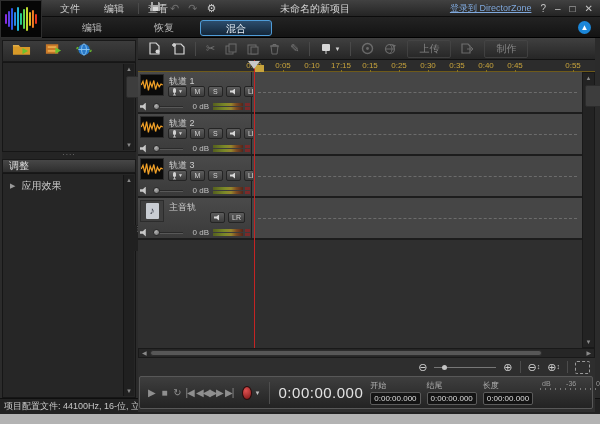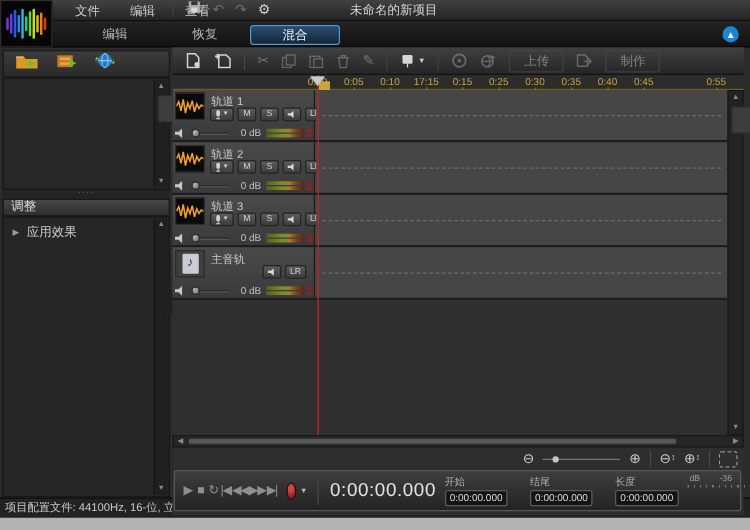--- a/index.html
+++ b/index.html
@@ -150,21 +150,21 @@
   
   .transport { position:absolute; left:1px; top:338px; width:454px; height:33px;
     background:linear-gradient(#3e3e3e,#232323); border:1px solid #585858; border-radius:2px;
     display:flex; align-items:center; padding:0 5px; }
   .pbtn { width:19px; text-align:center; color:#8f8f8f; font-size:10px; letter-spacing:-1px; }
   .recbtn { width:14px; height:14px; border-radius:50%; margin:0 3px 0 6px;
     background:radial-gradient(circle at 35% 30%,#e05050,#7d1616); border:1px solid #2a0d0d; }
   .recdd { font-size:6px; color:#bdbdbd; margin-right:4px; }
   .tsep { width:1px; height:22px; background:#171717; border-right:1px solid #4e4e4e; margin:0 4px; }
   .timebig { font-size:15px; color:#e2e2e2; margin:0 7px 0 5px; letter-spacing:.5px; white-space:nowrap; }
-  .fields { display:flex; gap:18px; }
+  .fields { display:flex; gap:6px; }
   .fgroup { display:flex; flex-direction:column; }
   .flabel { font-size:8px; color:#b4b4b4; margin-bottom:1px; }
   .fval { font-size:8px; color:#dddddd; background:#141414; border:1px solid #5c5c5c; border-radius:2px;
     padding:0 3px; line-height:11px; white-space:nowrap; }
   .mmeter { position:relative; width:70px; height:26px; margin-left:7px; }
   .mmeter .lab { position:absolute; top:0; font-size:7px; color:#9c9c9c; }
   .mmeter .ticks { position:absolute; left:0; top:8px; width:58px; height:2px;
     background:repeating-linear-gradient(90deg,#777 0 1px,transparent 1px 5px); }
   .mmeter .bars { position:absolute; left:0; top:12px; display:flex; flex-direction:column; gap:2px; }
   .mbar.mst { width:56px; height:4px; } .mclip.mst { width:9px; height:4px; }
@@ -191,20 +191,27 @@
             <path d="M1,1 h8 l1,1 v8 h-9 z" fill="#a9a9a9"></path>
             <rect x="3" y="1" width="5" height="3" fill="#333"></rect>
             <rect x="3" y="6" width="5" height="4" fill="#d8d8d8"></rect>
           </svg>
       </span>
       <span class="qi dim">↶</span>
       <span class="qi dim">↷</span>
       <span class="qi">⚙</span>
     </div>
     <div class="win-title">未命名的新项目</div>
+    <div class="tb-right">
+      <span class="login-link">登录到 DirectorZone</span>
+      <span class="wbtn">?</span>
+      <span class="wbtn">–</span>
+      <span class="wbtn">□</span>
+      <span class="wbtn">✕</span>
+    </div>
   </div>
 
   <div class="app-logo">
     <svg width="34" height="26" viewBox="0 0 34 26">
       <defs>
         <linearGradient id="rg" x1="0" y1="0" x2="1" y2="0">
           <stop offset="0" stop-color="#8a2be2"></stop>
             <stop offset=".2" stop-color="#2a55e8"></stop>
           <stop offset=".4" stop-color="#22b8e0"></stop>
             <stop offset=".55" stop-color="#2ad060"></stop>

